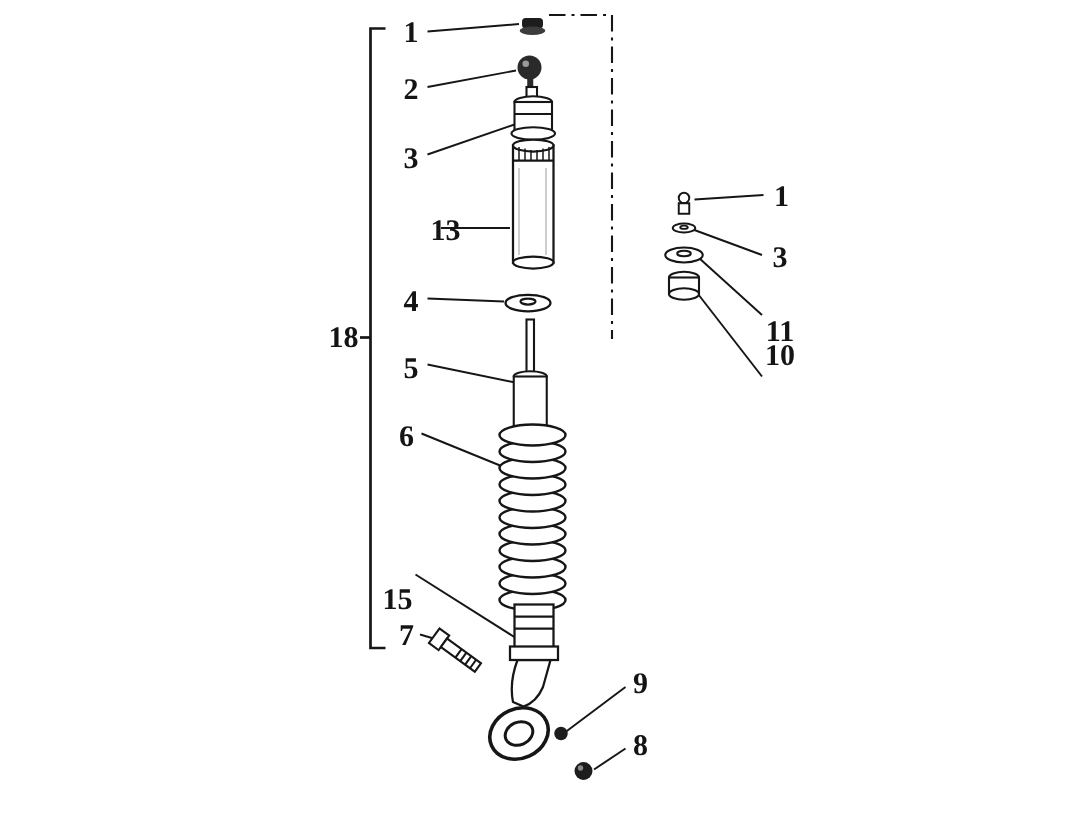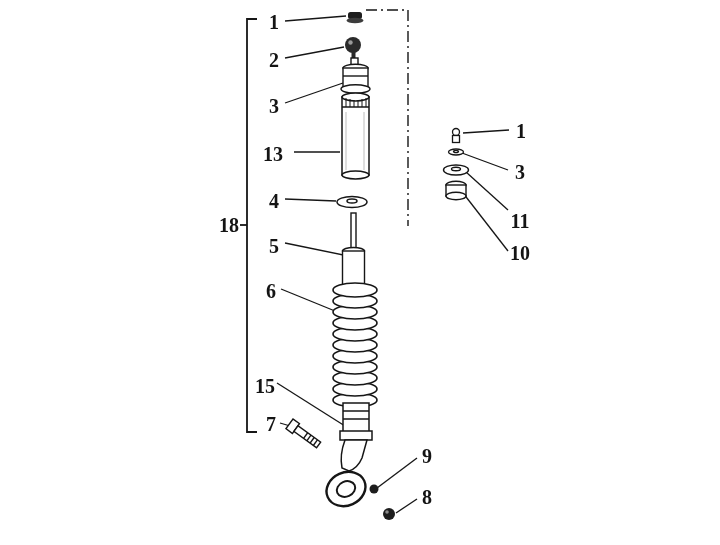--- a/index.html
+++ b/index.html
@@ -173,27 +173,27 @@
       <ellipse cx="456" cy="185" rx="10" ry="3.8"></ellipse>
       <rect x="446" y="185" width="20" height="11"></rect>
       <ellipse cx="456" cy="196" rx="10" ry="3.8"></ellipse>
     </g>
 
   </svg>
 
   <span class="part-label" style="left:274px; top:22px">1</span>
   <span class="part-label" style="left:274px; top:60px">2</span>
   <span class="part-label" style="left:274px; top:106px">3</span>
-  <span class="part-label" style="left:273px; top:154px">13</span>
+  <span class="part-label" style="left:297px; top:154px">13</span>
   <span class="part-label" style="left:274px; top:201px">4</span>
   <span class="part-label" style="left:274px; top:246px">5</span>
   <span class="part-label" style="left:271px; top:291px">6</span>
-  <span class="part-label" style="left:265px; top:386px">15</span>
+  <span class="part-label" style="left:265px; top:400px">15</span>
   <span class="part-label" style="left:271px; top:424px">7</span>
   <span class="part-label" style="left:229px; top:225px">18</span>
   <span class="part-label" style="left:427px; top:456px">9</span>
   <span class="part-label" style="left:427px; top:497px">8</span>
   <span class="part-label" style="left:521px; top:131px">1</span>
   <span class="part-label" style="left:520px; top:172px">3</span>
   <span class="part-label" style="left:520px; top:221px">11</span>
-  <span class="part-label" style="left:520px; top:253px">10</span>
+  <span class="part-label" style="left:520px; top:237px">10</span>
 
 </div>
 
 </body></html>

